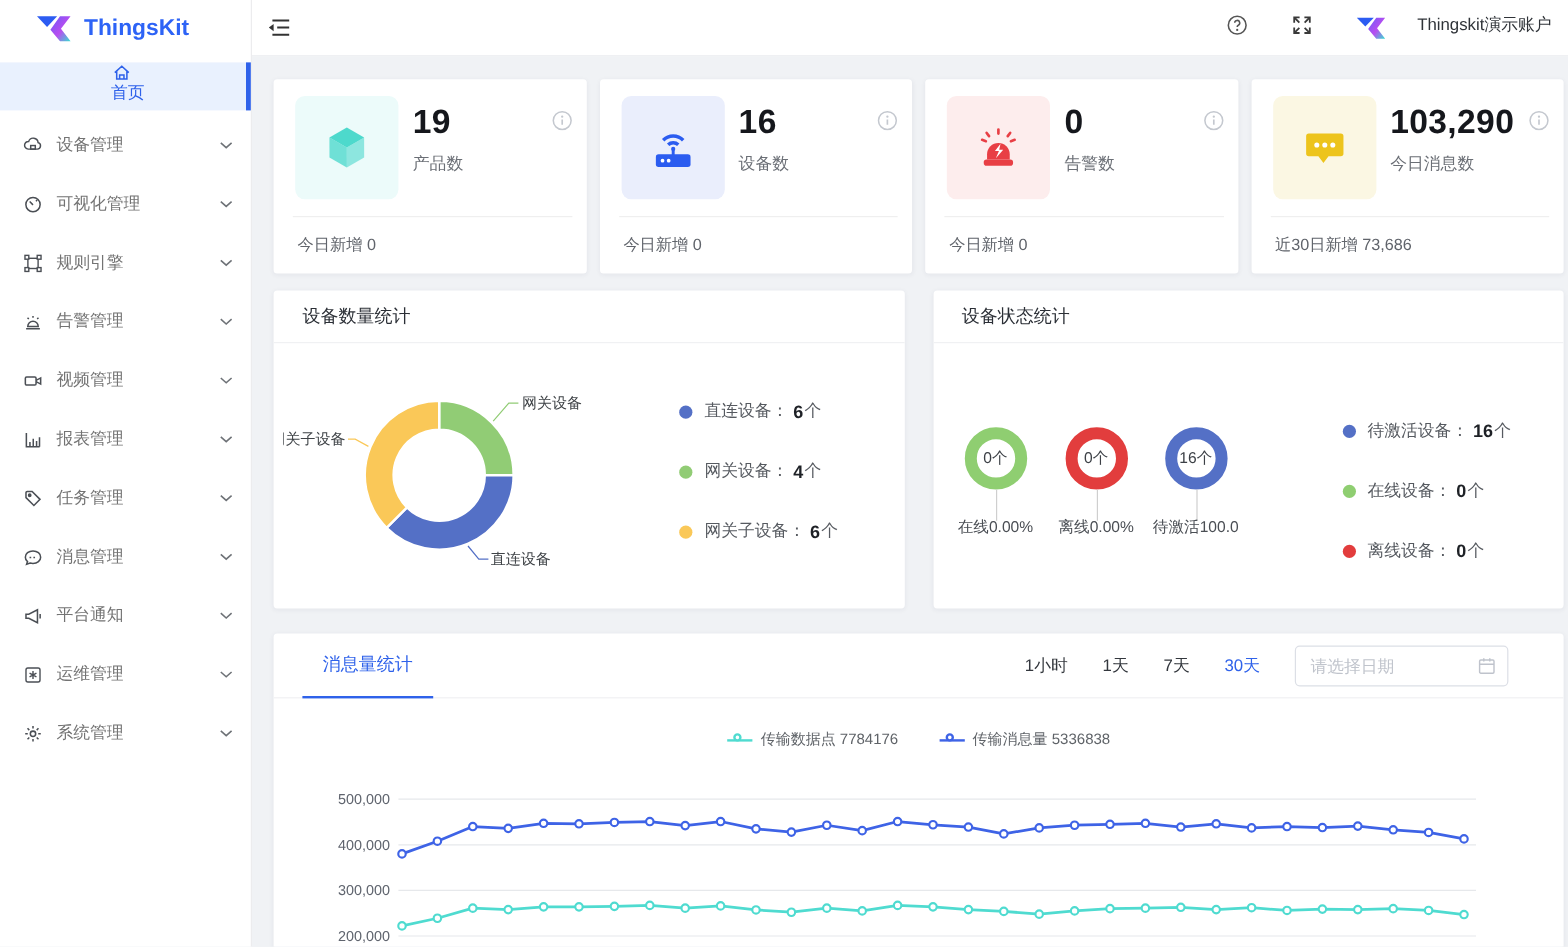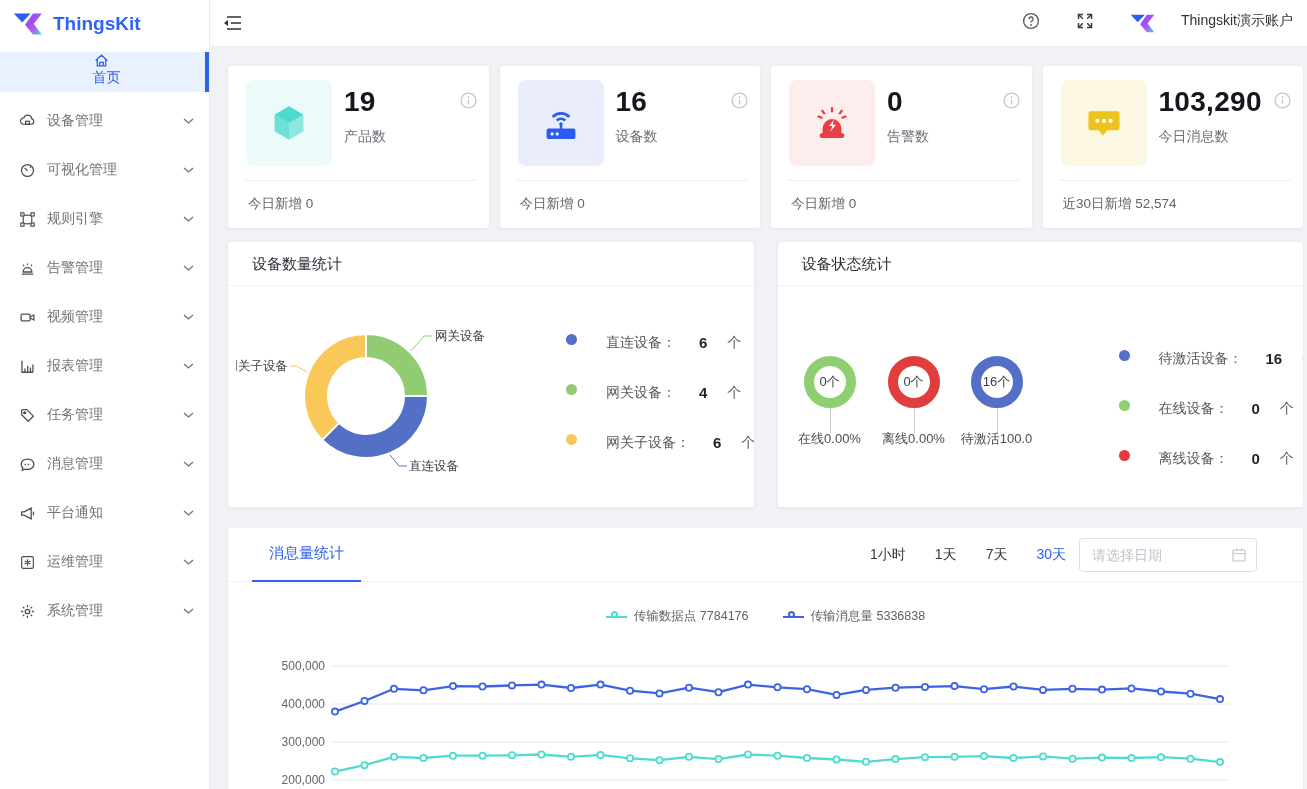--- a/index.html
+++ b/index.html
@@ -2,21 +2,21 @@
 <html><head>
 <meta charset="utf-8">
 <style>
   html,body{margin:0;padding:0;width:1307px;height:789px;overflow:hidden;
     background:#f0f2f5;font-family:"Liberation Sans","DejaVu Sans",sans-serif;}
   *{box-sizing:border-box;}
   #app{display:flex;width:1307px;height:789px;}
 
   
   .sidebar{flex:0 0 210px;width:210px;background:#fff;border-right:1px solid #ececee;position:relative;z-index:3;}
-  .logo{height:47px;display:flex;align-items:center;padding-left:13px;}
+  .logo{height:47px;display:flex;align-items:center;padding-left:30px;}
   .logo svg{width:32px;height:26px;}
   .brand{color:#2d63f6;font-size:19px;font-weight:700;margin-left:8px;}
   .side-nav{margin-top:5px;}
   .side-item{height:40px;margin-bottom:9px;display:flex;align-items:center;
     padding:0 15px 0 19px;cursor:pointer;color:#737373;font-size:14px;position:relative;}
   .side-item.active{background:#e9f1fe;color:#2f62ea;flex-direction:column;}
   .side-item.active::after{content:"";position:absolute;right:0;top:0;bottom:0;width:4px;background:#2f62ea;}
   .si-icon{width:17px;height:17px;margin-right:11px;color:#4b4f55;display:flex;align-items:center;}
   .si-icon svg{width:17px;height:17px;}
   .side-item.active .si-icon{color:#2f62ea;}
@@ -44,39 +44,39 @@
   .sc-info{position:absolute;right:12px;top:26px;width:17px;height:17px;cursor:pointer;}
   .sc-divider{position:absolute;left:16px;right:12px;top:114px;height:1px;background:#efefef;}
   .sc-footer{position:absolute;left:20px;top:129px;font-size:13.5px;color:#60646b;}
 
   .mid-row{display:grid;grid-template-columns:1fr 1fr;gap:24px;height:265px;margin-top:14px;}
   .card{background:#fff;border-radius:3px;box-shadow:0 1px 4px rgba(31,41,64,.06);position:relative;overflow:hidden;}
   .card-head{height:44px;line-height:44px;padding-left:24px;font-size:15px;color:#2b2f36;border-bottom:1px solid #f0f1f3;}
 
   .donut-svg{position:absolute;left:8px;top:44px;}
   .legend{position:absolute;}
-  .lg-row{display:flex;align-items:flex-start;margin-bottom:32px;font-size:14px;color:#565a60;white-space:nowrap;gap:19px;}
+  .lg-row{display:flex;align-items:center;margin-bottom:32px;font-size:14px;color:#565a60;white-space:nowrap;}
   .lg-dot{width:11px;height:11px;border-radius:50%;margin-right:10px;flex:0 0 11px;}
   .lg-val{font-weight:700;color:#1e2126;font-size:15px;margin-left:4px;}
   .lg-unit{color:#565a60;margin-left:1px;}
 
   .ring{position:absolute;width:52px;height:52px;border-radius:50%;border-style:solid;border-width:10px;
     display:flex;align-items:center;justify-content:center;background:#fff;}
   .ring span{font-size:13px;color:#3c4046;white-space:nowrap;}
   .ring-line{position:absolute;width:1px;height:26px;background:#cfcfcf;}
   .ring-label{position:absolute;font-size:13px;color:#4a4e54;white-space:nowrap;transform:translateX(-50%);}
 
   .msg-card{margin-top:21px;height:340px;}
   .msg-head{height:54px;display:flex;align-items:center;border-bottom:1px solid #f0f1f3;padding-right:46px;}
   .msg-tab{margin-left:24px;height:54px;display:flex;align-items:center;padding:0 17px;
     color:#2f62ea;font-size:15px;border-bottom:2px solid #2f62ea;cursor:pointer;}
   .ranges{margin-left:auto;display:flex;gap:29px;align-items:center;font-size:14px;color:#33373d;}
   .range-opt{cursor:pointer;}
   .range-opt.on{color:#2f62ea;}
-  .date-wrap{margin-left:13px;position:relative;}
+  .date-wrap{margin-left:29px;position:relative;}
   .date-input{width:178px;height:34px;border:1px solid #dcdfe6;border-radius:4px;padding:0 32px 0 12px;
     font-size:14px;color:#606266;outline:none;font-family:inherit;}
   .date-input::placeholder{color:#c0c4cc;}
   .cal{position:absolute;right:10px;top:9px;width:16px;height:16px;display:flex;}
   .chart-legend{margin-top:26px;display:flex;justify-content:center;gap:34px;}
   .cl-item{display:flex;align-items:center;font-size:12.5px;color:#5f6368;cursor:pointer;white-space:nowrap;}
   .lm{width:21px;height:2px;position:relative;margin-right:7px;flex:0 0 21px;}
   .lmr{position:absolute;width:7px;height:7px;border:2px solid;border-radius:50%;background:#fff;left:5px;top:-4.5px;}
   .line-svg{position:absolute;left:0;top:122px;}
 </style>
@@ -371,21 +371,21 @@
               </svg>
             </div>
             <div class="sc-num">103,290</div>
             <div class="sc-label">今日消息数</div>
             <span class="sc-info"><svg viewBox="0 0 16 16">
                 <circle cx="8" cy="8" r="7" fill="none" stroke="#c4c8cf" stroke-width="1.2"></circle>
                 <path d="M8 7.2v4" stroke="#c4c8cf" stroke-width="1.3"></path>
                 <circle cx="8" cy="4.9" r=".9" fill="#c4c8cf"></circle>
               </svg></span>
             <div class="sc-divider"></div>
-            <div class="sc-footer">近30日新增 52,574</div>
+            <div class="sc-footer">近30日新增 73,686</div>
           </div>
         </section>
 
       <section class="mid-row">
         <div class="card">
           <div class="card-head">设备数量统计</div>
           <svg class="donut-svg" id="donut-svg" width="520" height="221">
               <path d="M130,48 A62,62 0 0 1 192,110 L168,110 A38,38 0 0 0 130,72 Z" fill="#91cc75" stroke="#fff" stroke-width="2"></path>
               <path d="M192,110 A62,62 0 0 1 86.15937956643405,153.84062043356596 L103.1299423149112,136.8700576850888 A38,38 0 0 0 168,110 Z" fill="#5470c6" stroke="#fff" stroke-width="2"></path>
               <path d="M86.15937956643405,153.84062043356596 A62,62 0 0 1 130,48 L130,72 A38,38 0 0 0 103.1299423149112,136.8700576850888 Z" fill="#fac858" stroke="#fff" stroke-width="2"></path>

